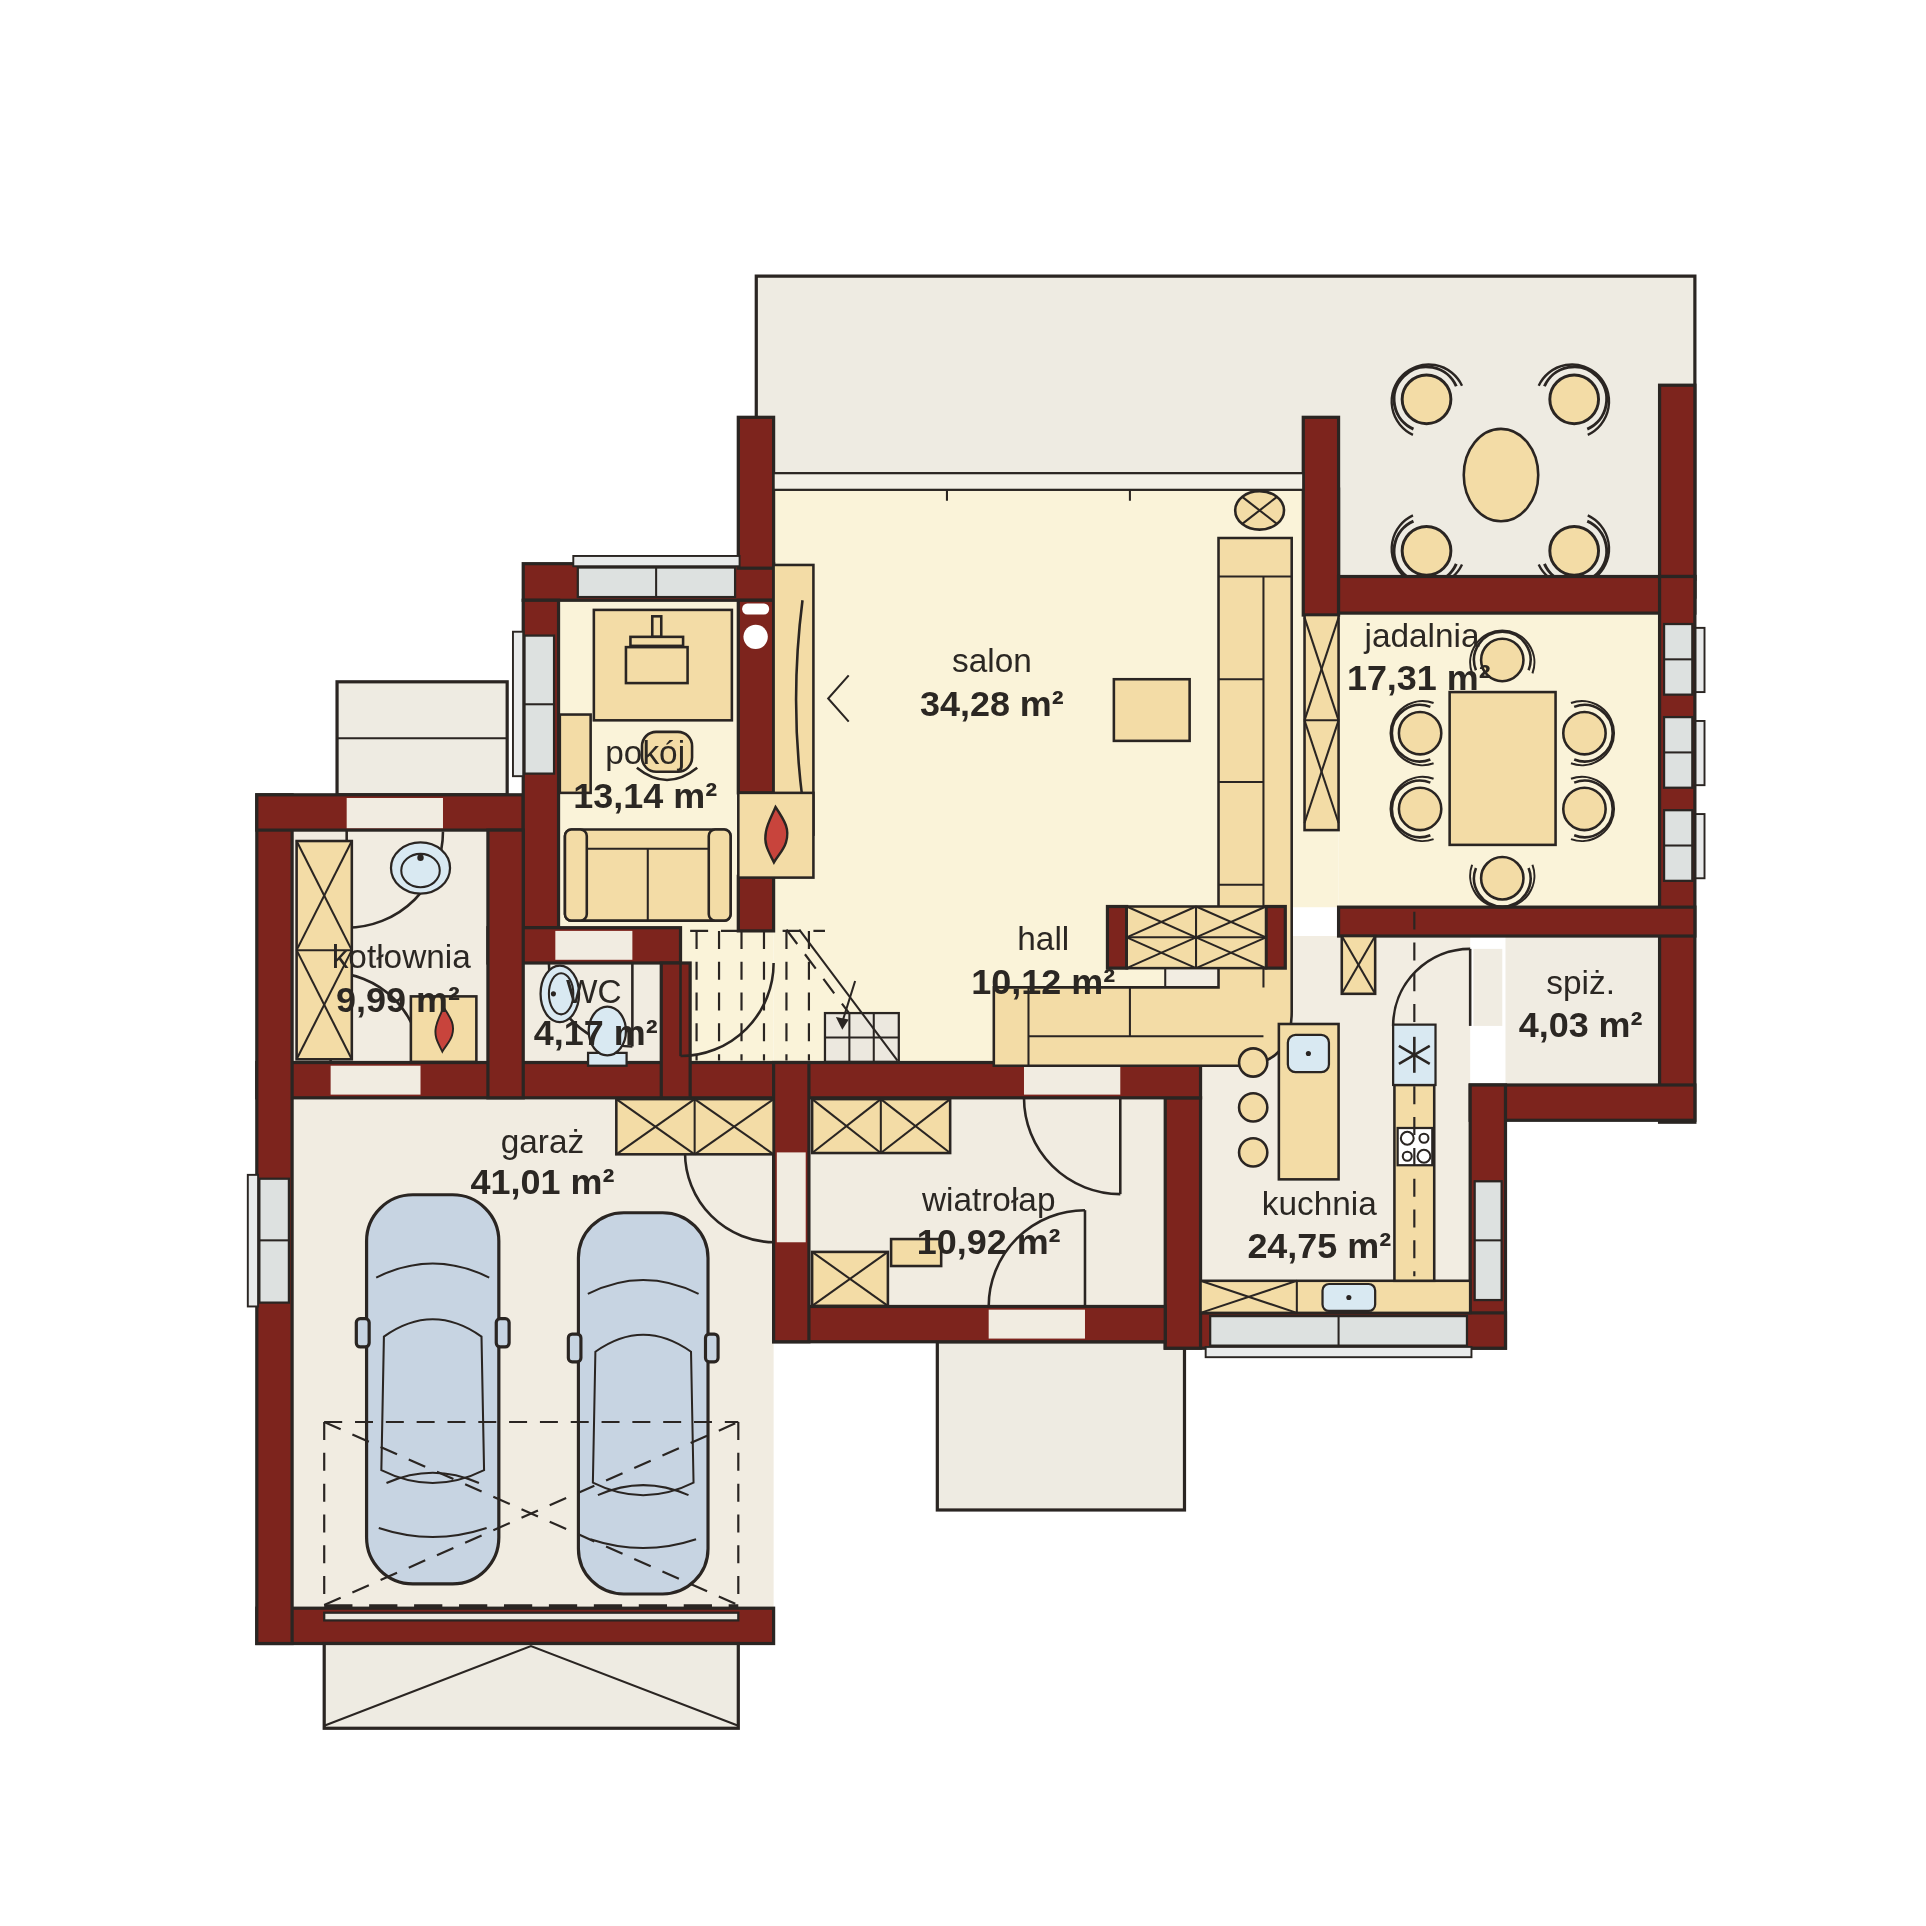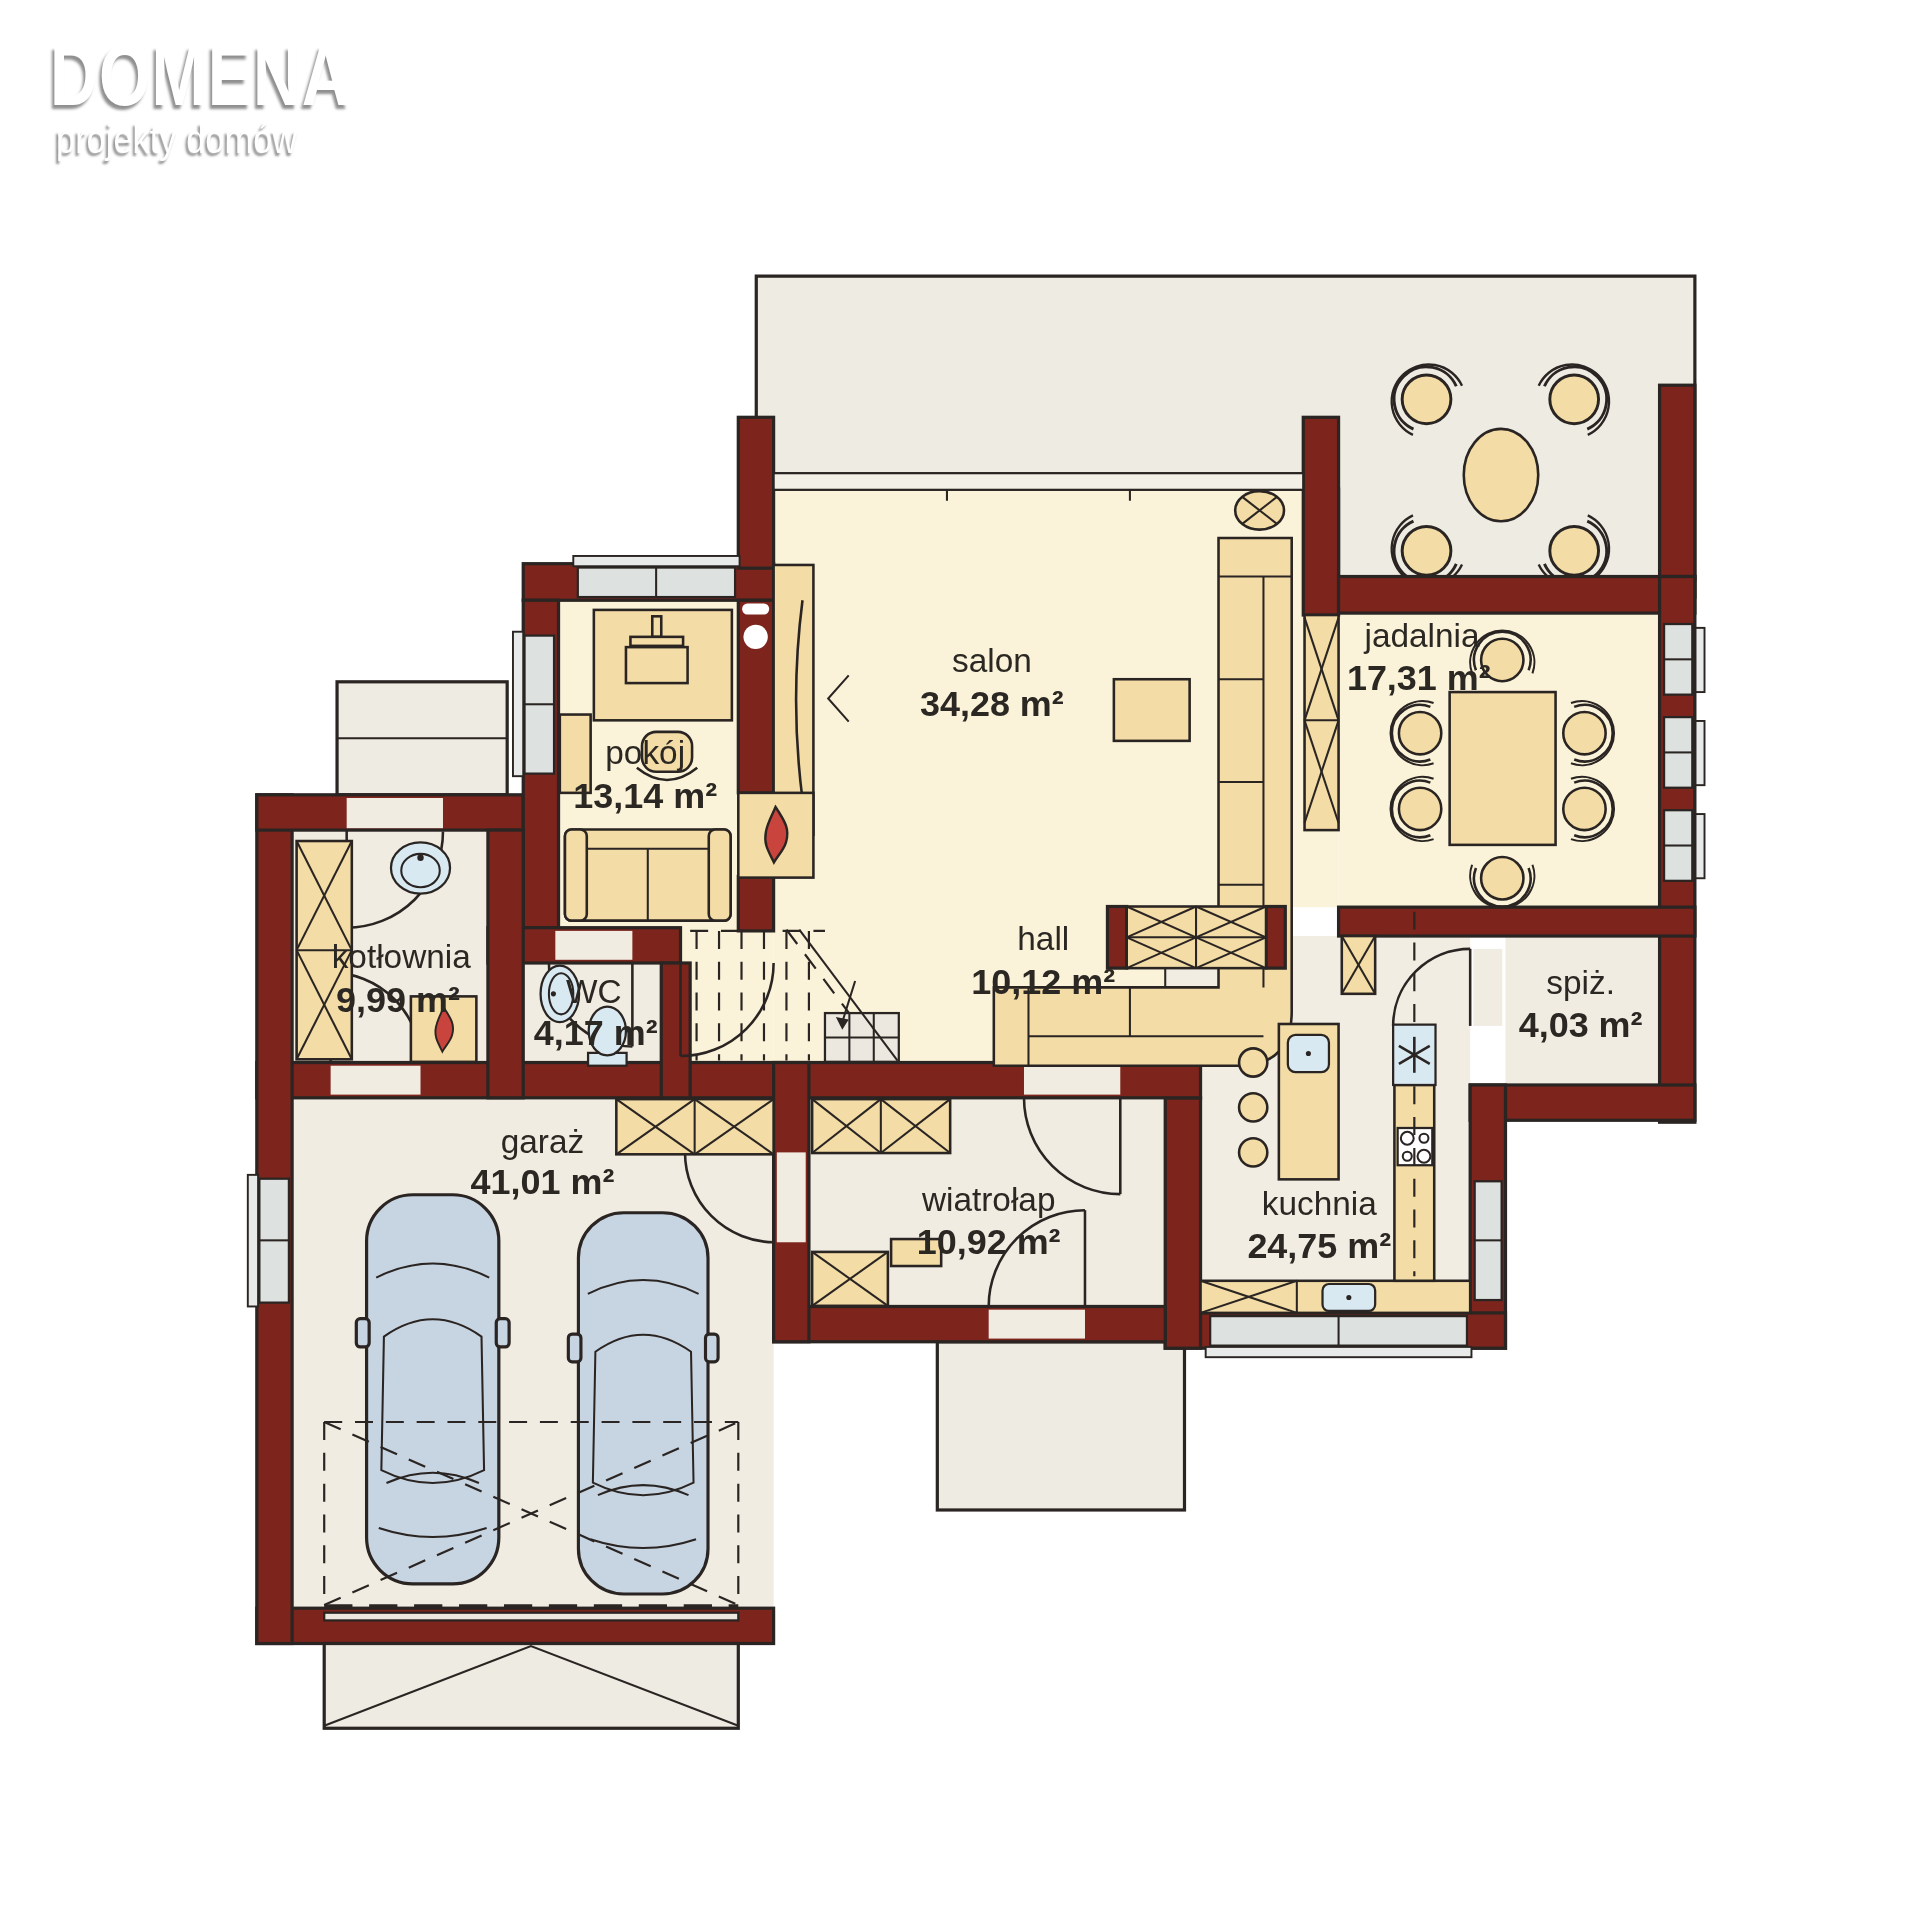--- a/index.html
+++ b/index.html
@@ -33,24 +33,20 @@
   .flame{fill:#c8443c;stroke:#2a2522;stroke-width:3;}
   text{text-anchor:middle;fill:#2b2723;}
   .rname{font:52px "Liberation Sans",sans-serif;}
   .rarea{font:bold 56px "Liberation Sans",sans-serif;}
 </style>
 </head>
 <body>
 
 <div class="canvas">
 
-  <div class="logo">
-    <span class="brand">DOMENA</span>
-    <span class="tag">projekty domów</span>
-  </div>
 
   <svg class="plan" viewBox="0 0 3000 3000">
 
     <defs>
       <g id="car">
         <rect class="carbody" x="3" y="3" width="206" height="606" rx="72"></rect>
         <rect class="carbody" x="-13" y="196" width="20" height="44" rx="6"></rect>
         <rect class="carbody" x="205" y="196" width="20" height="44" rx="6"></rect>
         <path class="ln3" d="M18,132 Q106,88 194,132"></path>
         <path class="ln3" d="M30,224 Q106,170 182,224 L186,432 Q106,472 26,432 Z"></path>

